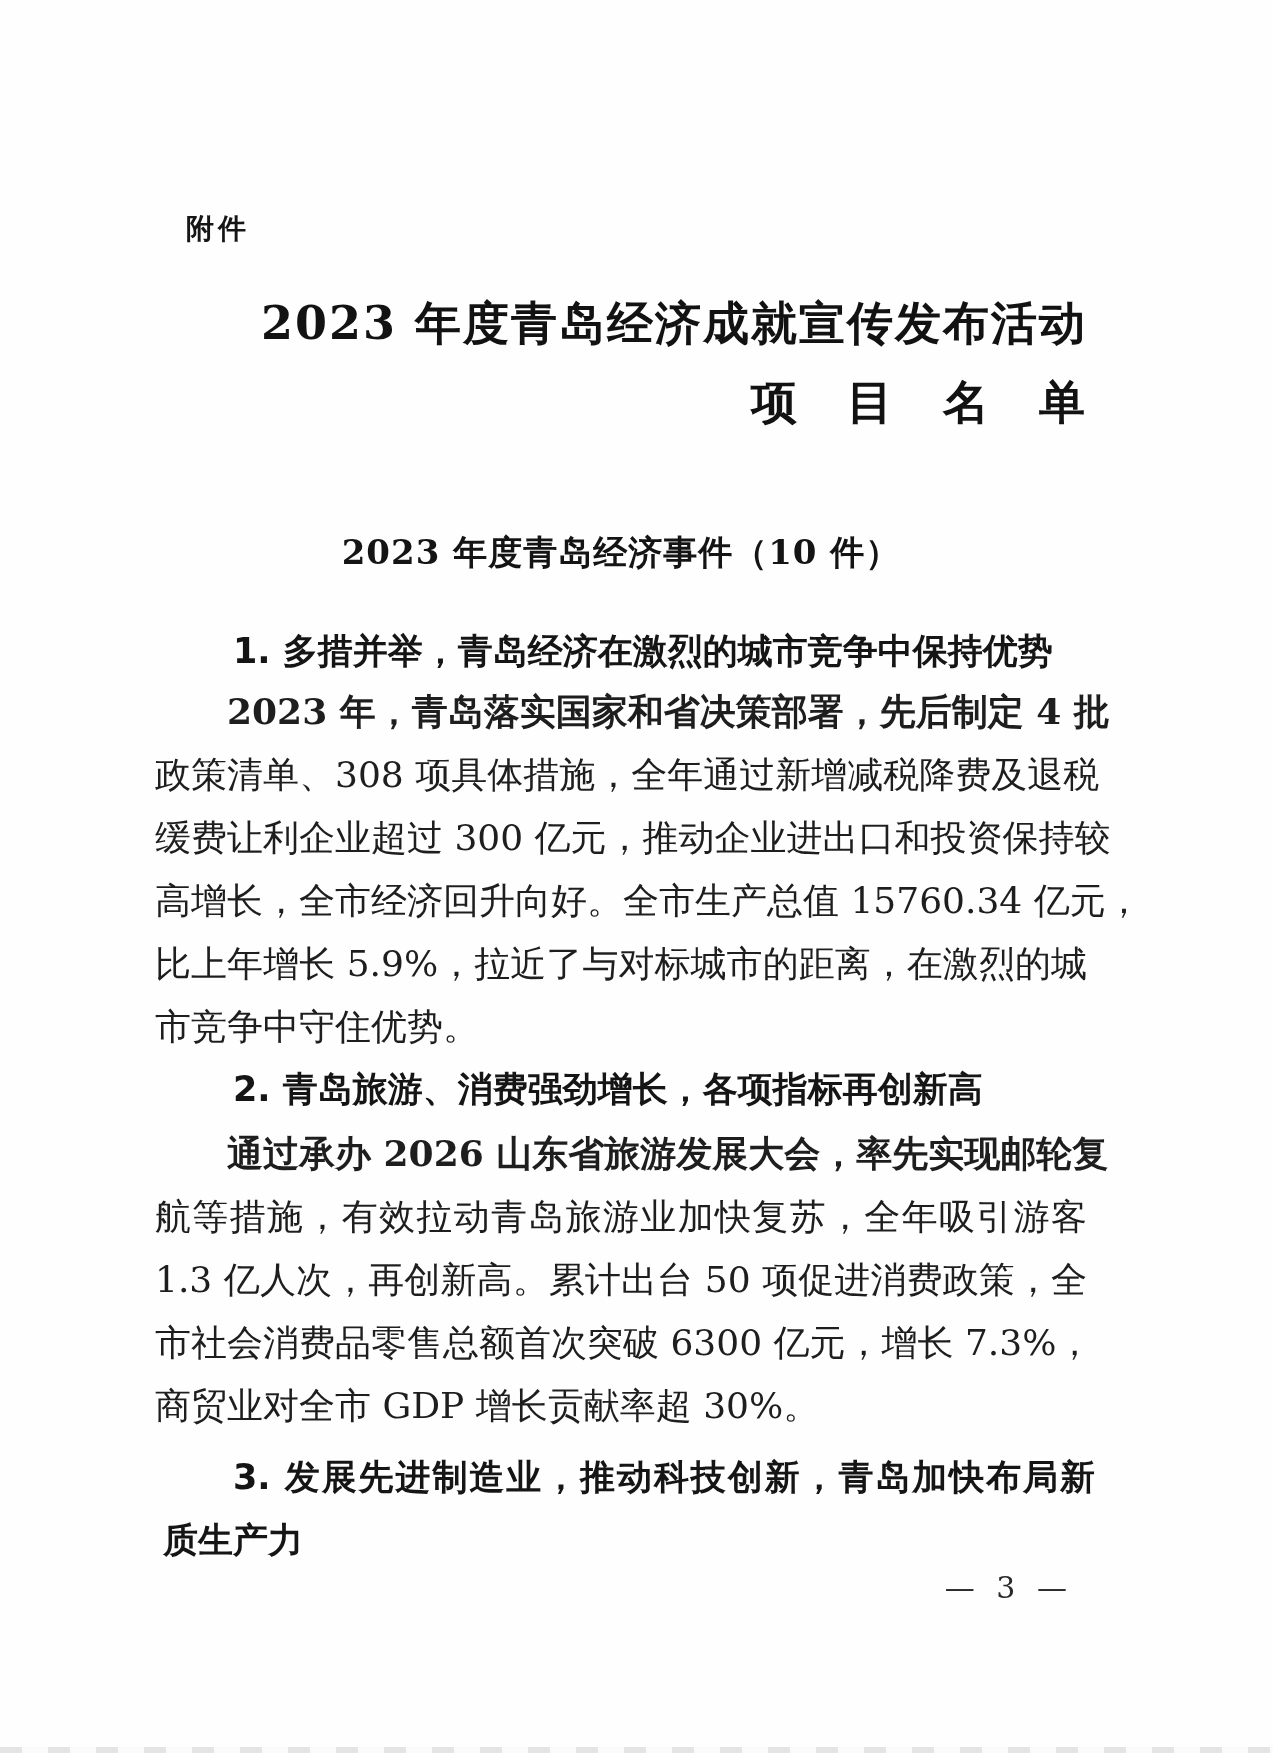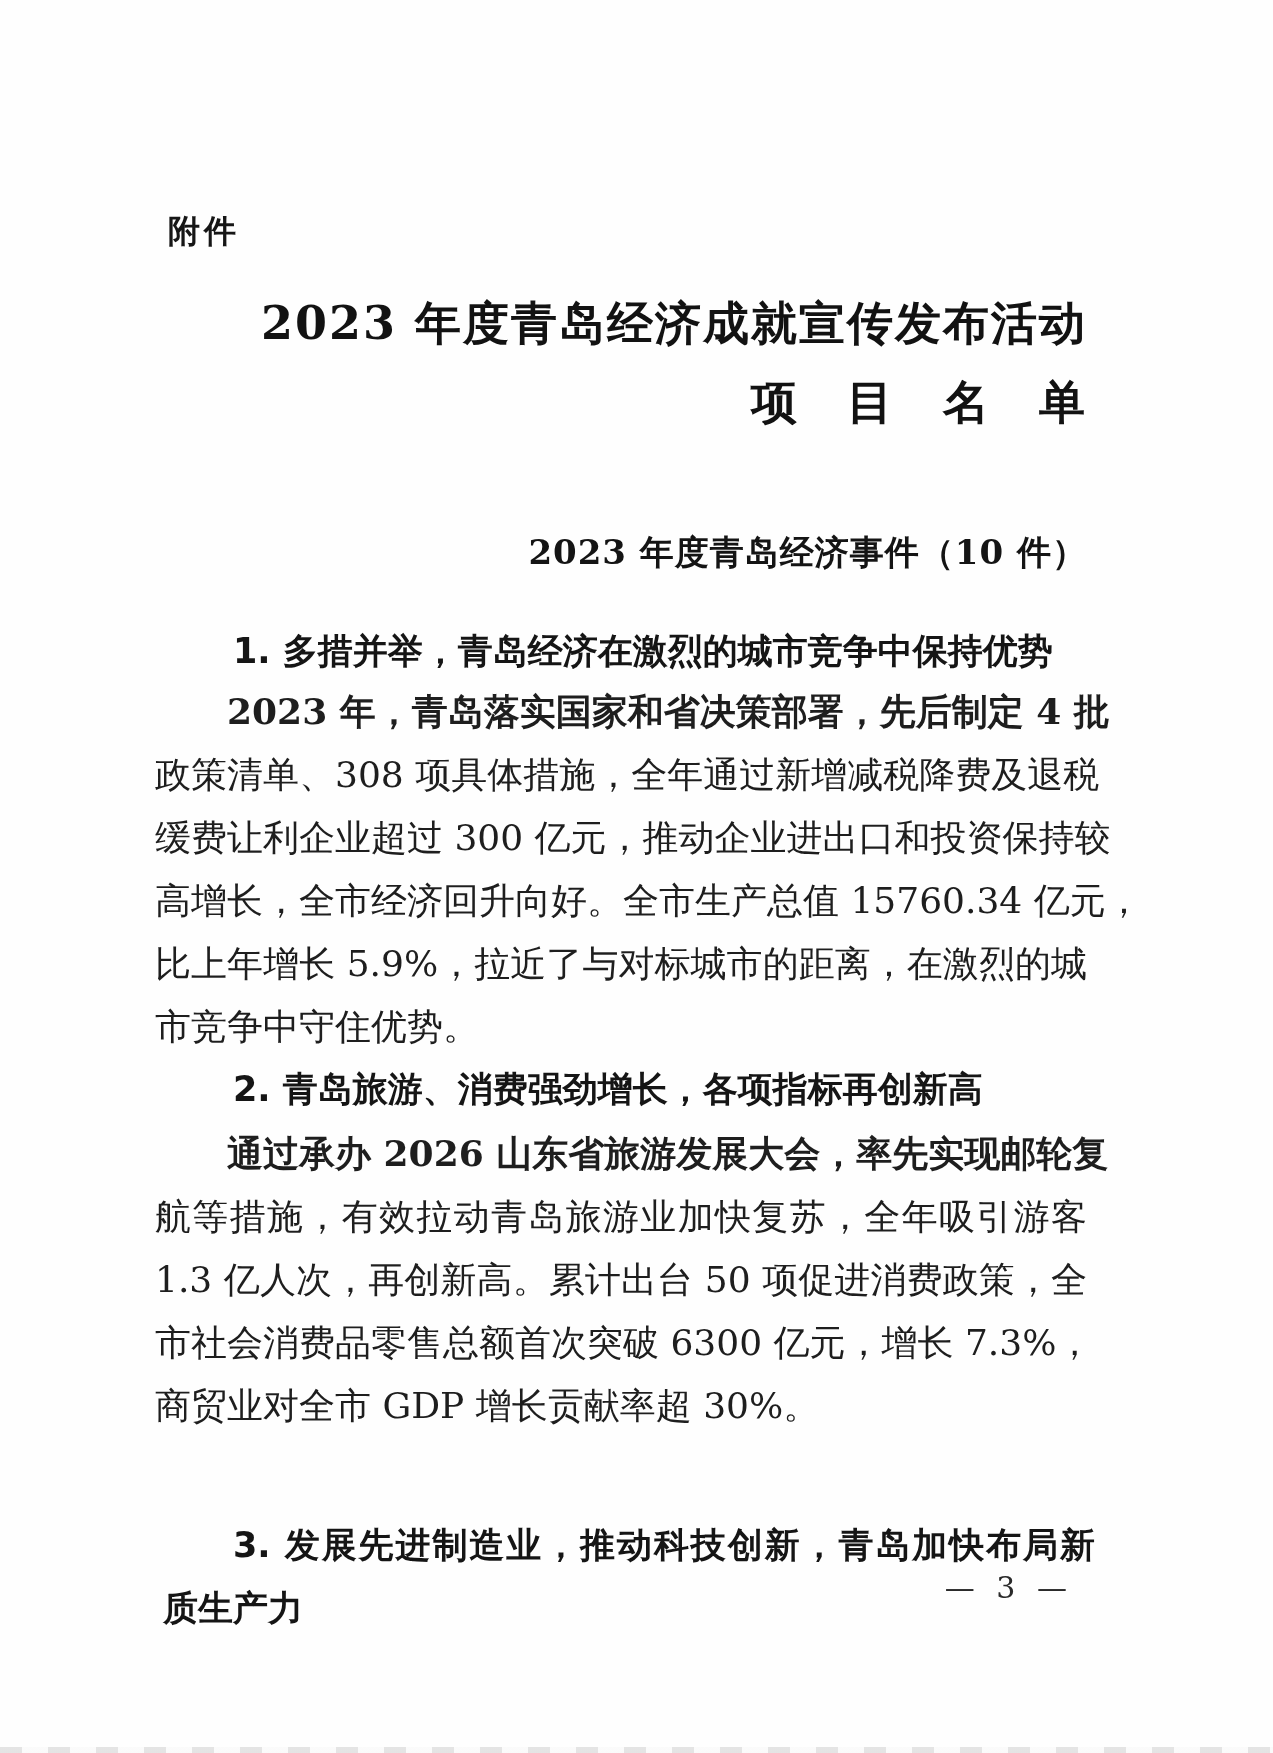--- a/index.html
+++ b/index.html
@@ -13,45 +13,45 @@
     height: 1753px;
     background: #fefefe;
     overflow: hidden;
     color: #1c1c1c;
     font-family: "DejaVu Serif", "Liberation Serif", serif;
   }
   .abs { position: absolute; }
 
   
   .attachment {
-    left: 168px; top: 210px;
+    left: 186px; top: 210px;
     font-family: Liberation Sans, sans-serif;
     font-weight: 700;
-    font-size: 32px;
+    font-size: 28px;
     letter-spacing: 4px;
     color: #161616;
   }
 
   
   .title {
     left: 155px; width: 932px;
     text-align: right;
     font-weight: 700;
     font-size: 46px;
     letter-spacing: 2px;
     color: #121212;
     font-family: "DejaVu Serif", "Liberation Serif", serif;
   }
   .title-line1 { top: 293px; }
   .title-line2 { top: 372px; }
 
   .subtitle {
     left: 155px; width: 932px;
     top: 530px;
-    text-align: right;
+    text-align: center;
     font-weight: 700;
     font-size: 34px;
     letter-spacing: 1px;
     color: #141414;
     font-family: "DejaVu Serif", "Liberation Serif", serif;
   }
 
   
   .heading {
     left: 155px; width: 932px;
@@ -137,21 +137,21 @@
   </div>
 
   <div class="abs para" style="top:1122px">
     <span class="bline indent">通过承办 2026 山东省旅游发展大会，率先实现邮轮复</span>
     <span class="bline">航等措施，有效拉动青岛旅游业加快复苏，全年吸引游客</span>
     <span class="bline">1.3 亿人次，再创新高。累计出台 50 项促进消费政策，全</span>
     <span class="bline">市社会消费品零售总额首次突破 6300 亿元，增长 7.3%，</span>
     <span class="bline lastline">商贸业对全市 GDP 增长贡献率超 30%。</span>
   </div>
 
-  <div class="abs heading" style="top:1514px; line-height:63px;">
+  <div class="abs heading" style="top:1446px; line-height:63px;">
     <span class="hline indent stretch">3. 发展先进制造业，推动科技创新，青岛加快布局新</span>
     <span class="hline">质生产力</span>
   </div>
 
   <div class="abs page-footer">— 3 —</div>
 
   <div class="abs scan-edge"></div>
 
 </div>
 

